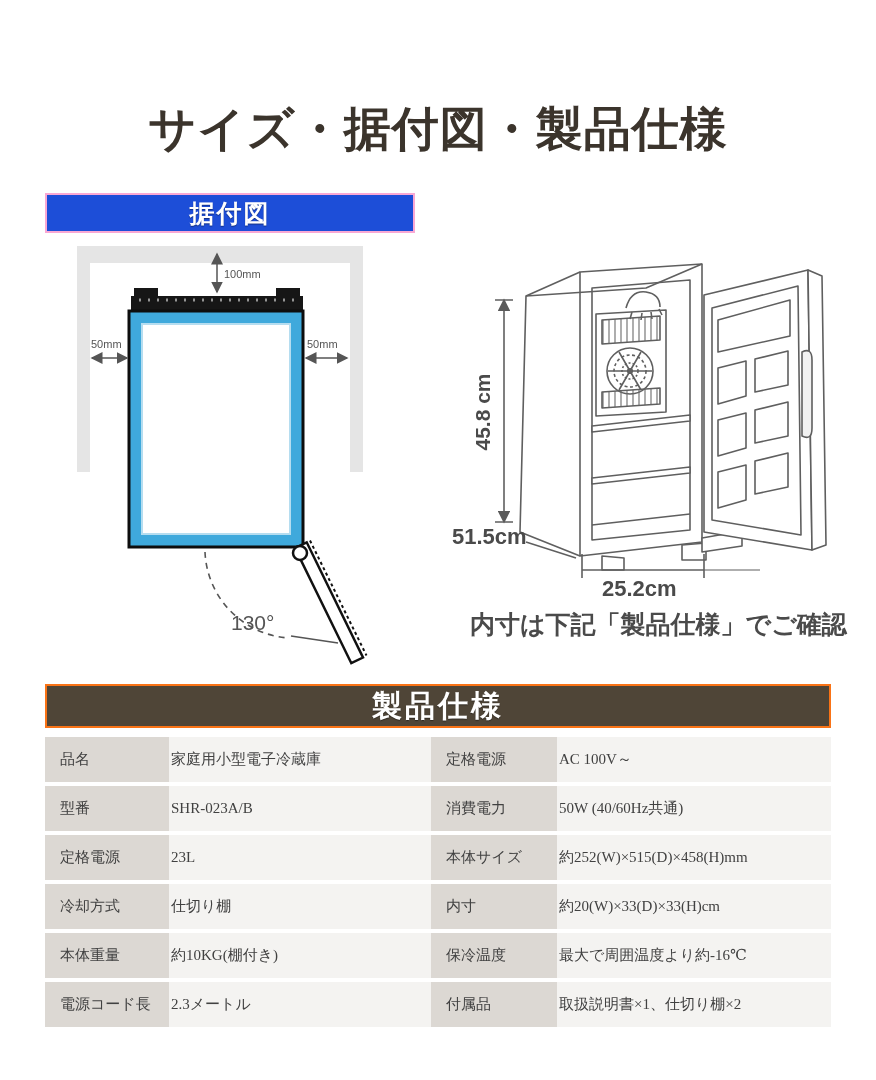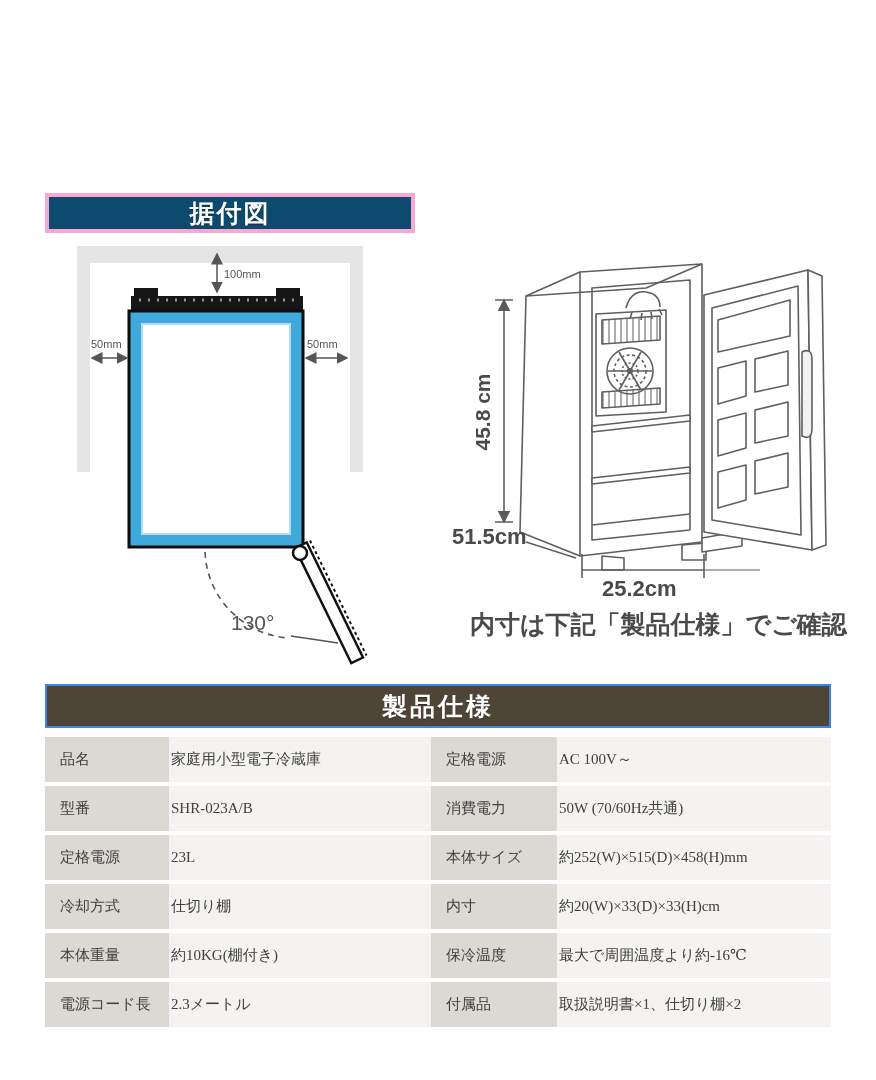--- a/index.html
+++ b/index.html
@@ -1,48 +1,49 @@
 <!DOCTYPE html>
 <html><head>
 <meta charset="utf-8">
 <style>
   html,body{margin:0;padding:0;background:#fff;}
   .page{position:relative;width:876px;height:1080px;background:#ffffff;overflow:hidden;
         font-family:"Liberation Sans","DejaVu Sans",sans-serif;}
   .page-title{position:absolute;top:98px;left:0;width:876px;text-align:center;
         font-size:47px;font-weight:bold;color:#3b342c;letter-spacing:1px;}
-  .section-bar{position:absolute;height:40px;background:#0c4a6e;border:4px solid #f9a8d4;
+  .section-bar{position:absolute;height:40px;background:#1d4ed8;border:2px solid #f9a8d4;
         box-sizing:border-box;display:flex;align-items:center;justify-content:center;
         color:#ffffff;font-size:25px;font-weight:bold;letter-spacing:2px;
         text-shadow:0 1px 1px rgba(0,0,0,.4);}
   .bar-install{top:193px;left:45px;width:370px;}
   .bar-size{top:193px;left:469px;width:388px;}
   .bar-spec{position:absolute;top:684px;left:45px;width:786px;height:44px;background:#4f4537;
-        border:2px solid #3b82f6;box-sizing:border-box;display:flex;align-items:center;
-        justify-content:center;color:#fff;font-size:25px;font-weight:bold;letter-spacing:3px;
+        border:2px solid #f97316;box-sizing:border-box;display:flex;align-items:center;
+        justify-content:center;color:#fff;font-size:30px;font-weight:bold;letter-spacing:3px;
         text-shadow:0 1px 1px rgba(0,0,0,.4);}
   .install-svg{position:absolute;top:240px;left:45px;}
   .size-svg{position:absolute;top:240px;left:450px;}
   .size-caption{position:absolute;top:608px;left:458px;width:410px;
         font-size:25px;font-weight:bold;color:#4a4a4a;letter-spacing:0px;margin-left:12px;}
   .dim-label{font-family:"Liberation Sans","DejaVu Sans",sans-serif;fill:#555;}
   .dim-big{font-family:"Liberation Sans","DejaVu Sans",sans-serif;fill:#4a4a4a;font-weight:bold;}
   .spec-table{position:absolute;top:737px;left:45px;width:786px;display:grid;
         grid-template-columns:124px 262px 126px 274px;row-gap:4px;
         font-family:"Liberation Serif","DejaVu Serif",serif;font-size:15px;color:#414141;border-radius:16px;}
   .spec-table .cell{height:45px;display:flex;align-items:center;box-sizing:border-box;}
   .spec-table .label{background:#dcd8d3;padding-left:15px;}
   .spec-table .value{background:#f4f3f1;padding-left:2px;}
   .row-contents{display:contents;}
 </style>
 </head>
 <body>
 
 <div class="page">
 
+  <div class="page-title">サイズ・据付図・製品仕様</div>
 
   <div class="section-bar bar-install">据付図</div>
 
   <svg class="install-svg" width="400" height="435" viewBox="0 0 400 435">
     <defs>
       <marker id="ah" markerWidth="9" markerHeight="8" refX="7" refY="4" orient="auto-start-reverse">
         <path d="M0 0 L8 4 L0 8 Z" fill="#555"></path>
       </marker>
     </defs>
 
@@ -166,21 +167,21 @@
     <div class="row-contents">
       <div class="cell label">品名</div>
       <div class="cell value">家庭用小型電子冷蔵庫</div>
       <div class="cell label">定格電源</div>
       <div class="cell value">AC 100V～</div>
     </div>
     <div class="row-contents">
       <div class="cell label">型番</div>
       <div class="cell value">SHR-023A/B</div>
       <div class="cell label">消費電力</div>
-      <div class="cell value">50W (70/60Hz共通)</div>
+      <div class="cell value">50W (40/60Hz共通)</div>
     </div>
     <div class="row-contents">
       <div class="cell label">定格電源</div>
       <div class="cell value">23L</div>
       <div class="cell label">本体サイズ</div>
       <div class="cell value">約252(W)×515(D)×458(H)mm</div>
     </div>
     <div class="row-contents">
       <div class="cell label">冷却方式</div>
       <div class="cell value">仕切り棚</div>

